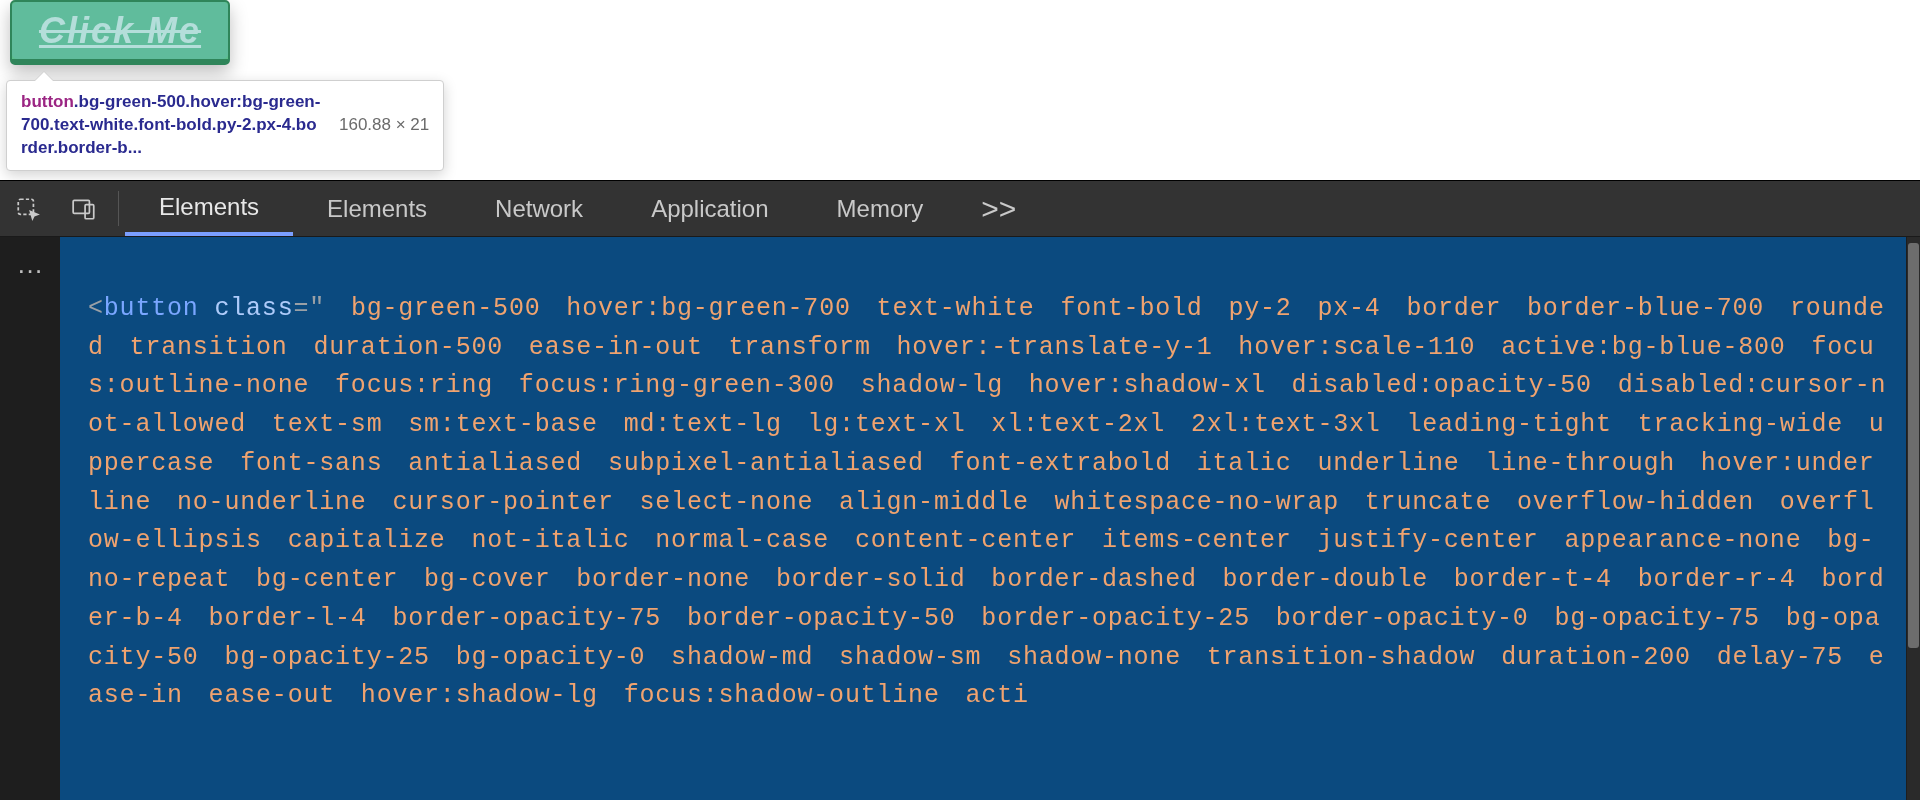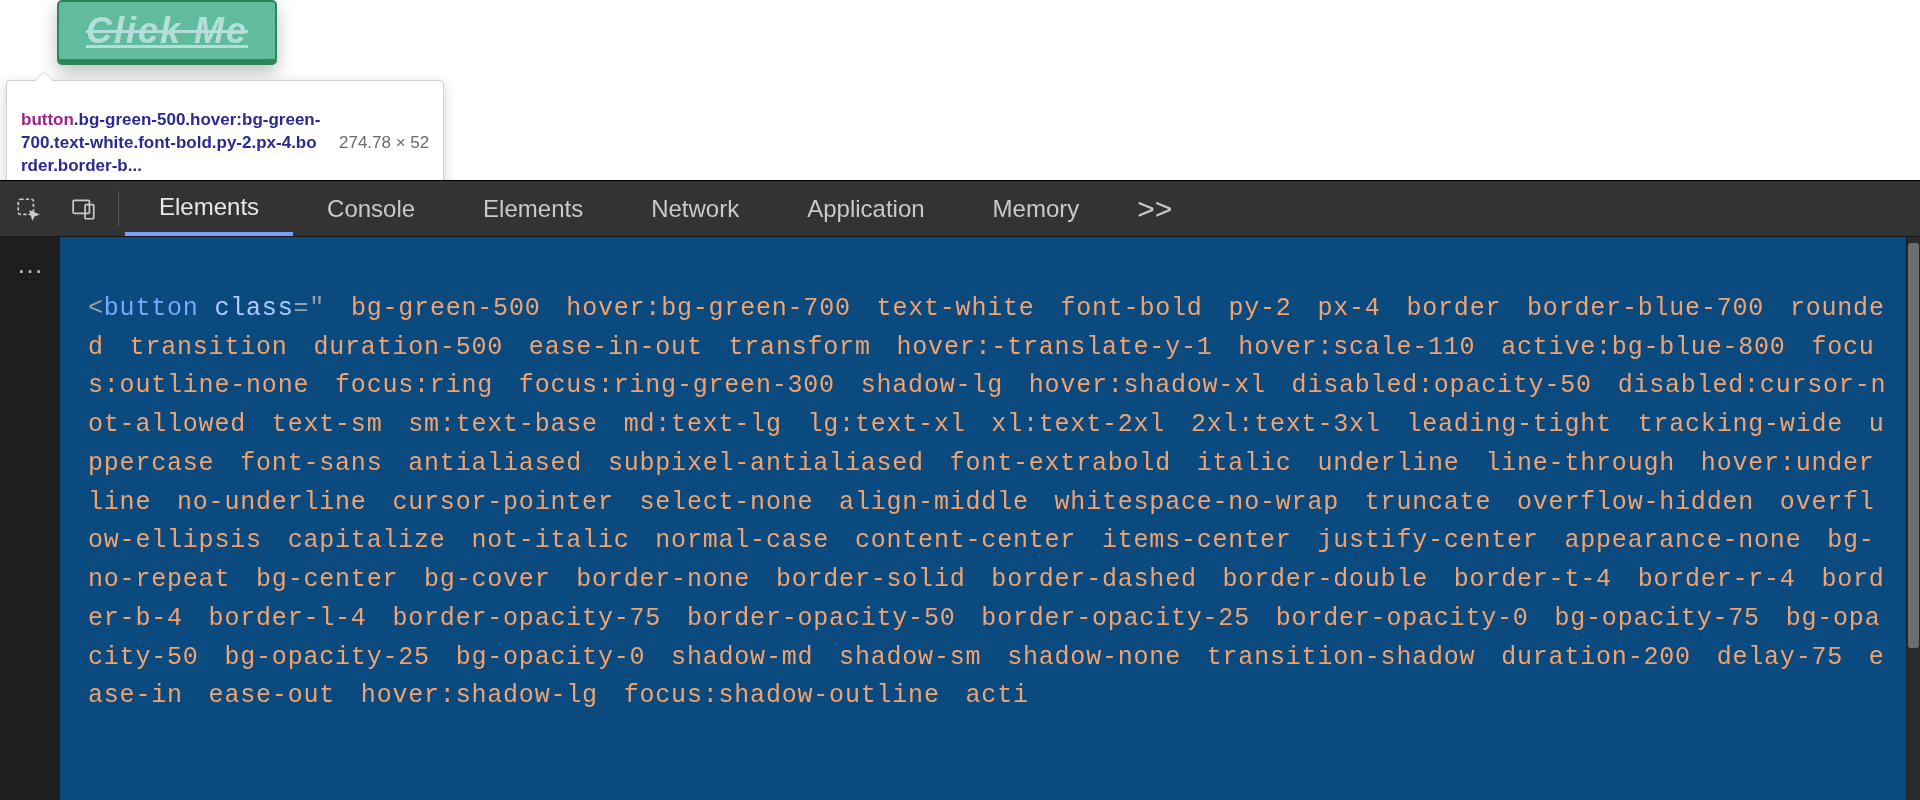--- a/index.html
+++ b/index.html
@@ -27,42 +27,41 @@
     justify-content: center;
     text-decoration: underline line-through;
     font-weight: 800;
     font-style: italic;
     letter-spacing: 2px;
     font-size: 36px;
     color: #BFE8D4;
     cursor: pointer;
     box-shadow: 0 8px 18px rgba(0,0,0,0.25);
     font-family: "Segoe UI", Arial, sans-serif;
-    margin-left: 47px;
   }
   .inspected-btn::after {
     
     content: "";
     position: absolute;
     inset: 0;
     background: rgba(120,170,255,0.15);
     border-radius: 5px;
     pointer-events: none;
   }
 
   
   .tooltip {
     position: absolute;
     top: 80px;
     left: 6px;
     background: #ffffff;
     border: 1px solid #cfcfcf;
     border-radius: 4px;
     box-shadow: 0 4px 14px rgba(0,0,0,0.18);
-    padding: 28px 14px;
+    padding: 10px 14px;
     font-size: 17px;
     line-height: 1.35;
     display: flex;
     align-items: center;
     gap: 18px;
     max-width: 460px;
   }
   .tooltip::before {
     
     content: "";
@@ -194,42 +193,41 @@
 </head>
 <body>
 
 <div class="page-area">
   <button class="inspected-btn">Click Me</button>
 
   <div class="tooltip">
     <span class="sel">
       <span class="tag">button</span><span>.bg-green-500.hover:bg-green-700.text-white.font-bold.py-2.px-4.border.border-b...</span>
     </span>
-    <span class="dims">274.78 × 52</span>
+    <span class="dims">160.88 × 21</span>
   </div>
 </div>
 
 <div class="devtools">
   <div class="dt-tabbar">
     <div class="dt-iconbtn">
       <svg viewBox="0 0 24 24">
           <rect x="3" y="3" width="14" height="14" rx="2" stroke-dasharray="3 2"></rect>
           <path d="M13 13 L23 17 L18 19 L16 23 Z" fill="currentColor" stroke="none"></path>
         </svg>
     </div>
     <div class="dt-iconbtn">
       <svg viewBox="0 0 24 24">
           <rect x="2" y="4" width="15" height="12" rx="1"></rect>
           <rect x="13" y="8" width="8" height="13" rx="1"></rect>
         </svg>
     </div>
     <div class="dt-sep"></div>
 
     <div class="dt-tab active">Elements</div>
-    <div class="dt-tab">Console</div>
     <div class="dt-tab">Elements</div>
     <div class="dt-tab">Network</div>
     <div class="dt-tab">Application</div>
     <div class="dt-tab">Memory</div>
     <div class="dt-more">&gt;&gt;</div>
   </div>
 
   <div class="dt-body">
     <div class="dt-gutter">···</div>
 

